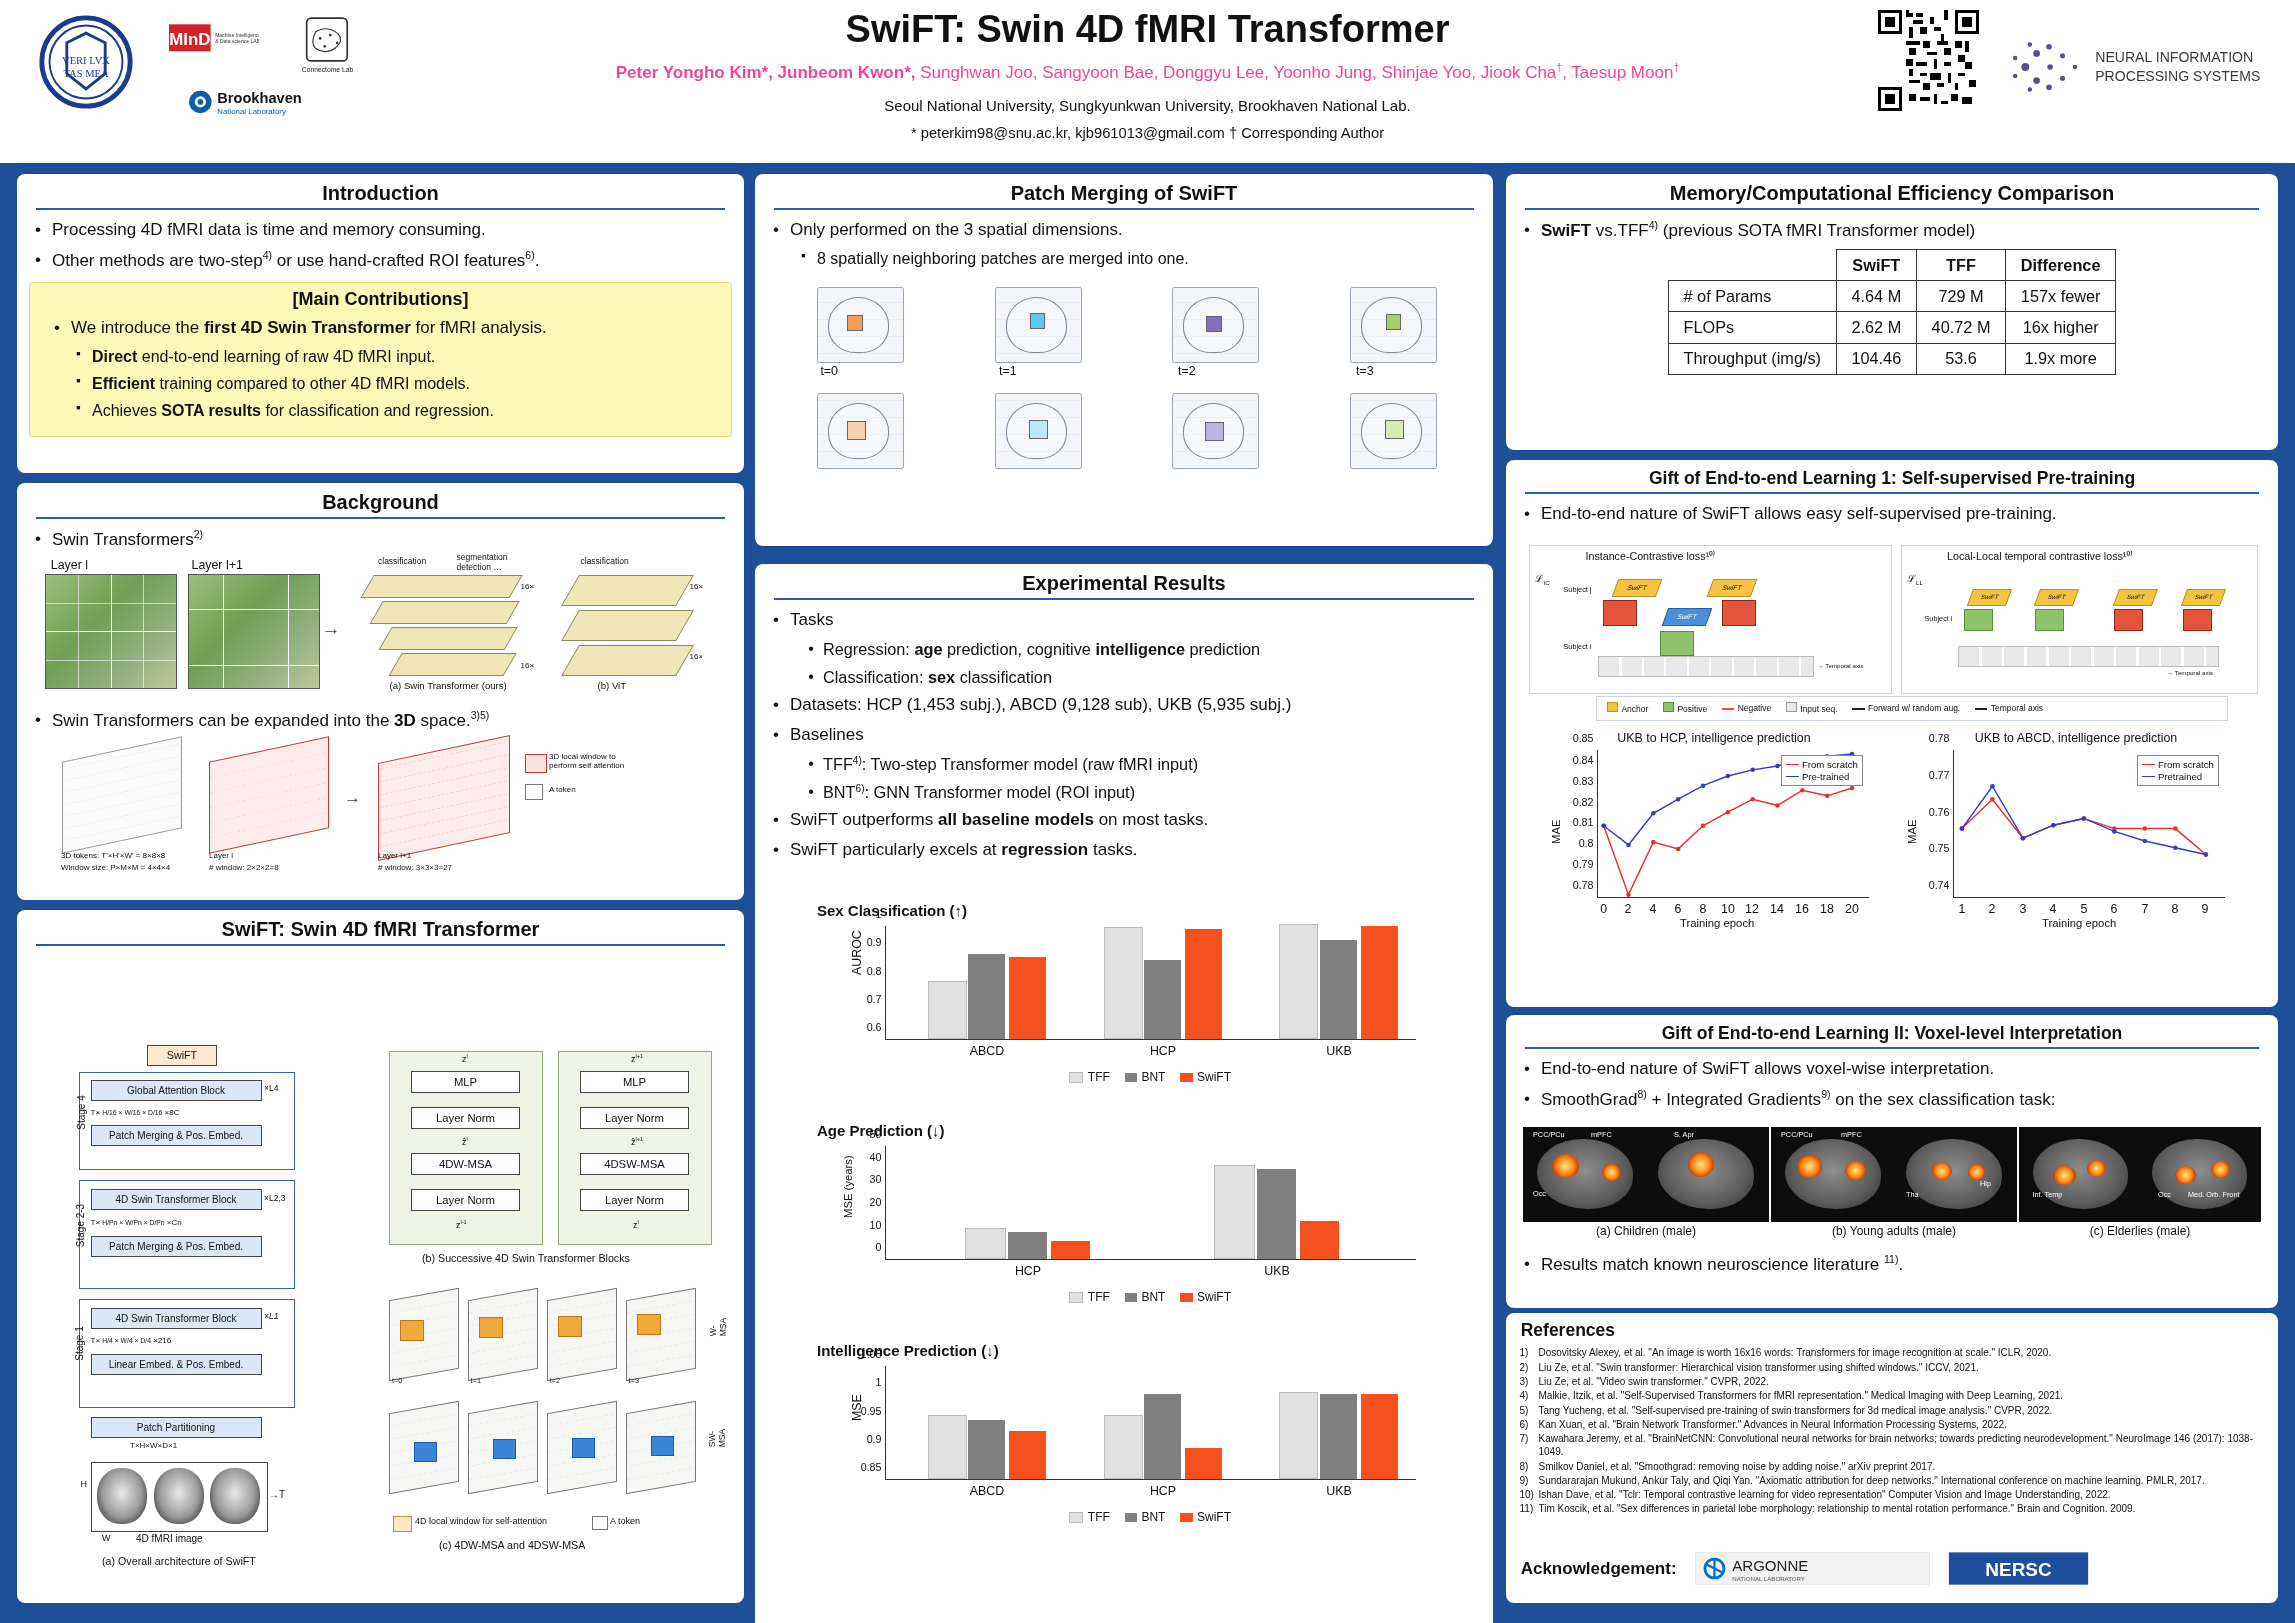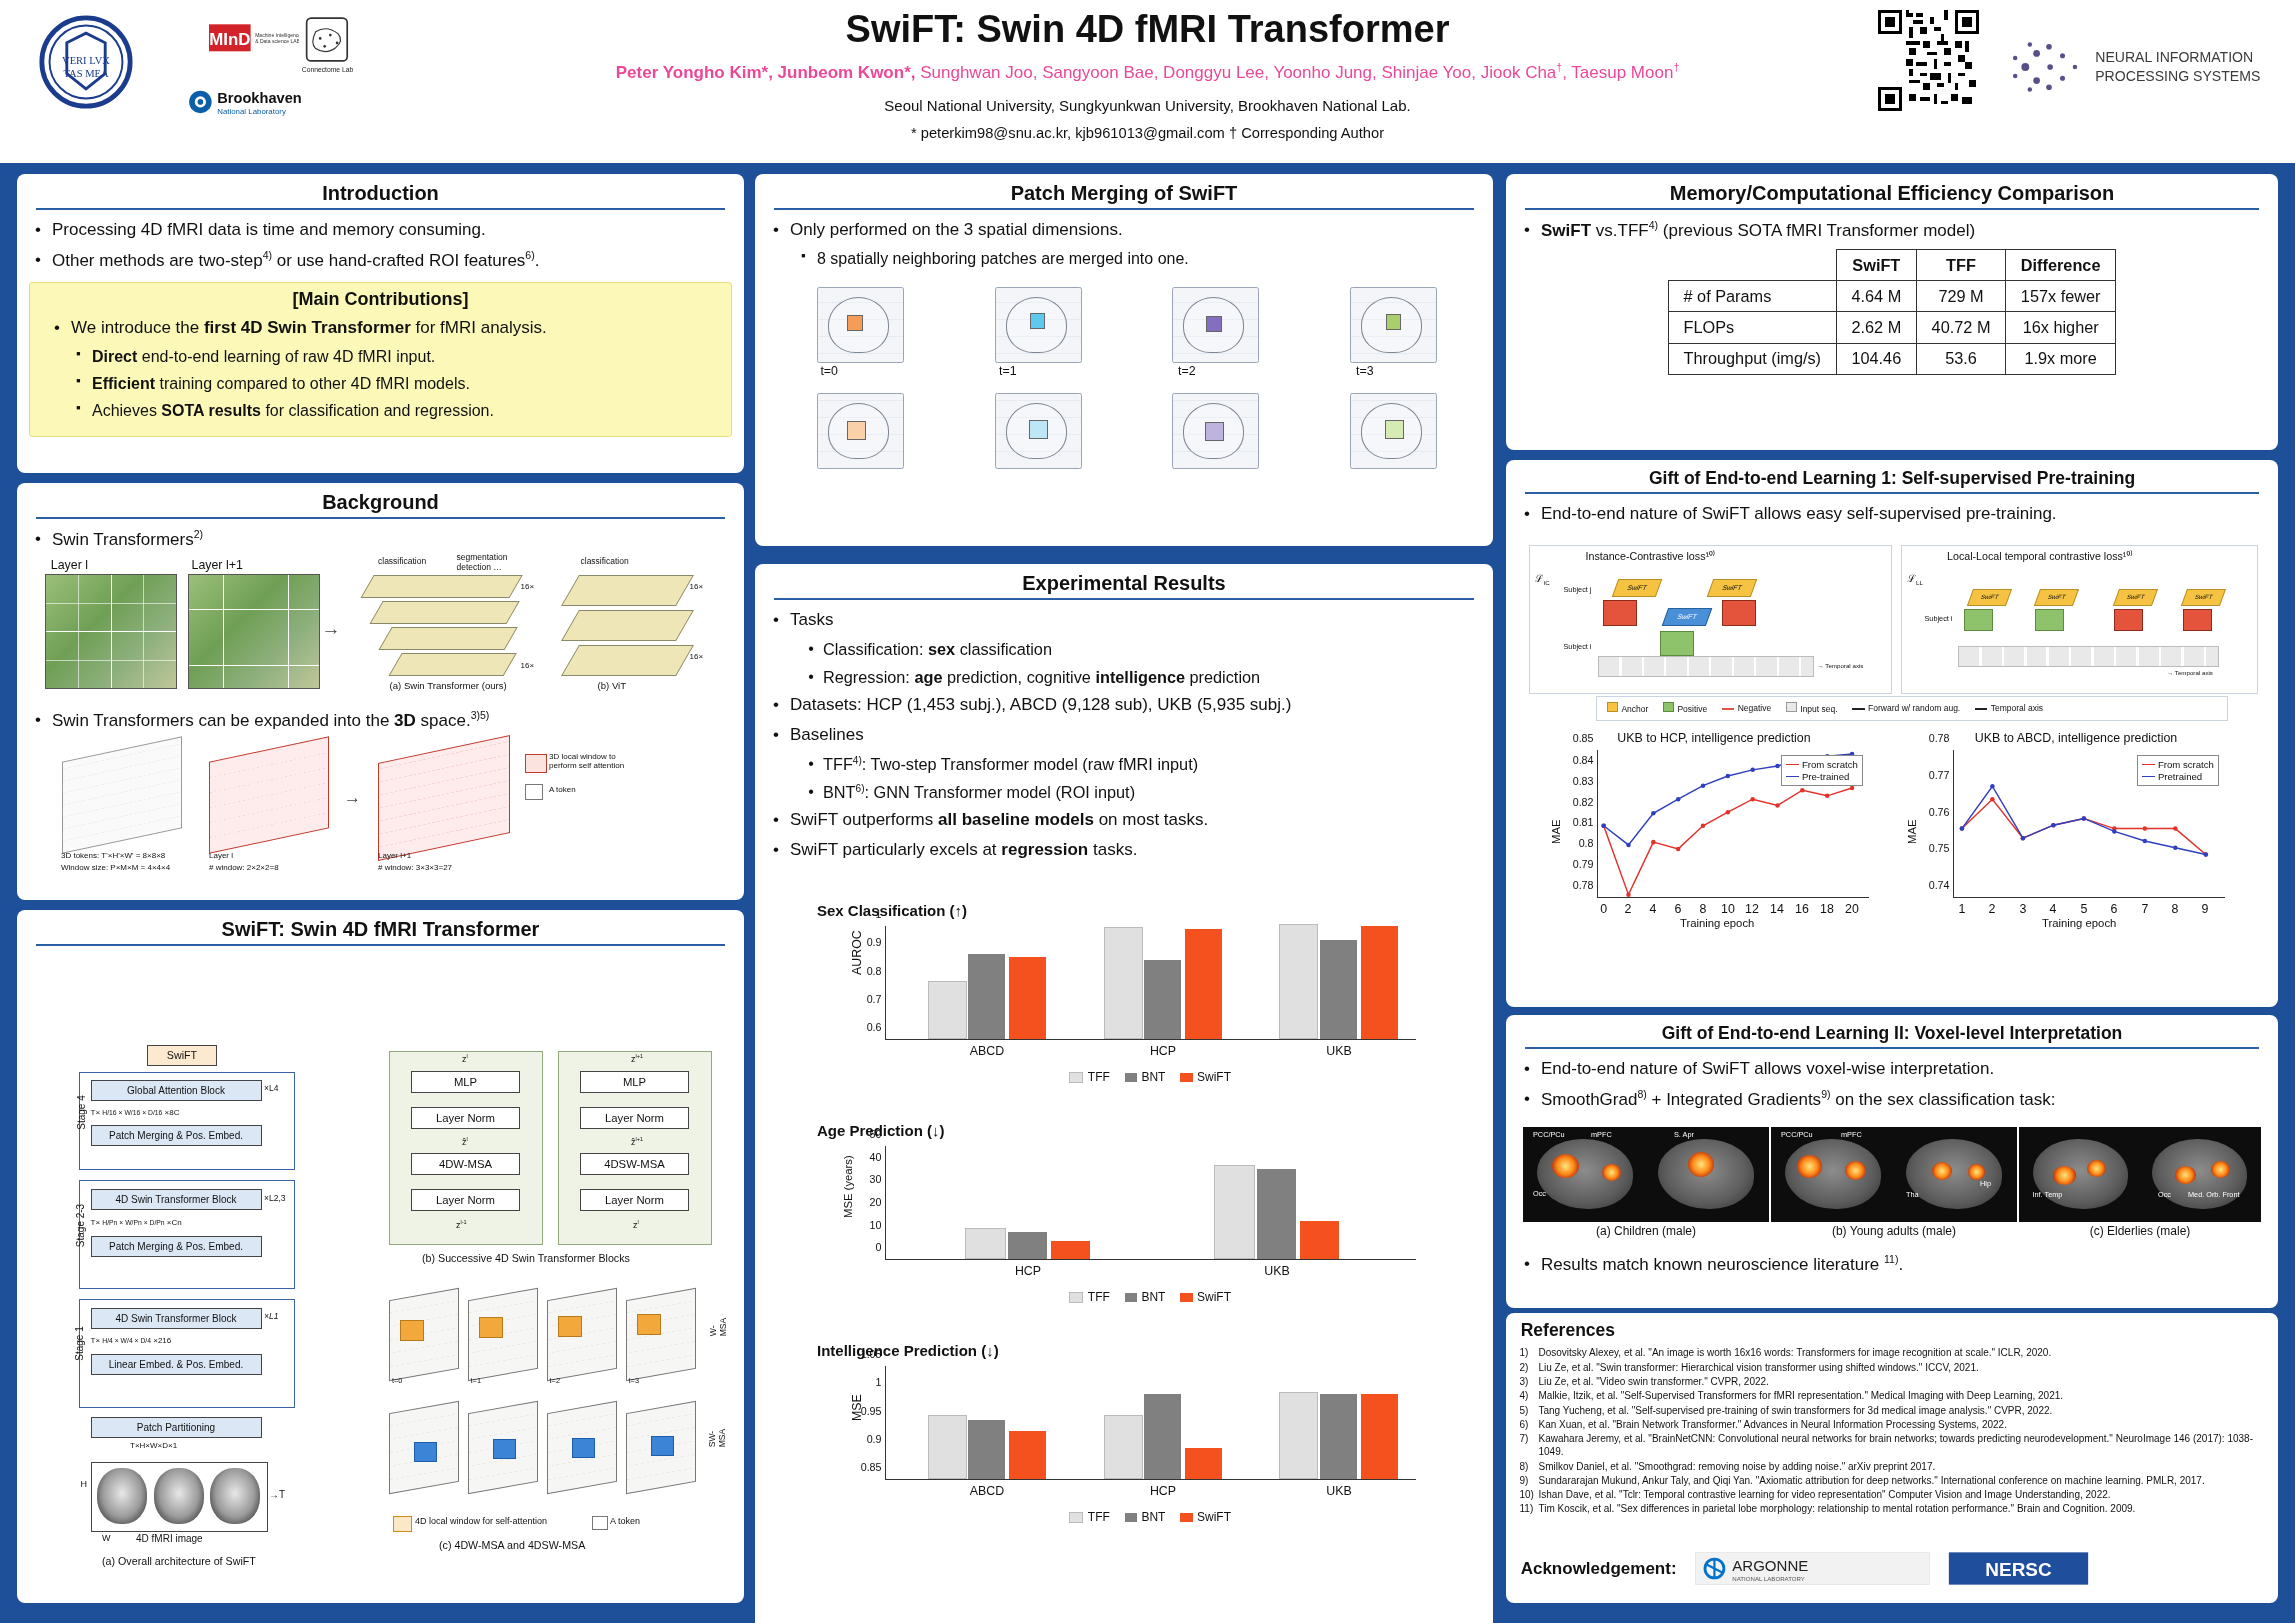--- a/index.html
+++ b/index.html
@@ -16,21 +16,21 @@
   .title{
     position:absolute;left:0;top:8px;width:2295px;text-align:center;
     font-size:38px;font-weight:bold;letter-spacing:0px;color:#111;
   }
   .authors{position:absolute;left:0;top:61px;width:2295px;text-align:center;font-size:17px;color:#ec4899;}
   .authors b{font-weight:bold;}
   .affil{position:absolute;left:0;top:97px;width:2295px;text-align:center;font-size:15px;color:#111;}
   .emails{position:absolute;left:0;top:125px;width:2295px;text-align:center;font-size:14.7px;color:#111;}
 
   .logo-snu{position:absolute;left:38px;top:13.5px;width:96px;height:96px;}
-  .logo-mind{position:absolute;left:169px;top:22.5px;width:90px;height:51px;margin-left:40px;}
+  .logo-mind{position:absolute;left:169px;top:22.5px;width:90px;height:51px;}
   .logo-conn{position:absolute;left:285px;top:17px;width:85px;height:62px;}
   .logo-bnl{position:absolute;left:180px;top:85px;width:169px;height:45px;}
   .qr{position:absolute;right:316px;top:10px;width:101px;height:101px;}
   .neurips{position:absolute;right:34px;top:33px;width:265px;height:68px;}
 
   
   .card{
     position:absolute;background:#ffffff;border-radius:8px;
     box-shadow:0 0 0 0.6px rgba(0,0,0,.05);
   }
@@ -468,22 +468,22 @@
     </div>
   </div>
 
   <div class="card" style="left:755px;top:564px;width:738px;height:1231px;">
     <h2>Experimental Results</h2>
     <div class="hr"></div>
     <ul class="b">
       <li>Tasks</li>
     </ul>
     <ul class="sub2" style="padding-left:68px;">
+      <li>Regression: <b>age</b> prediction, cognitive <b>intelligence</b> prediction</li>
       <li>Classification: <b>sex</b> classification</li>
-      <li>Regression: <b>age</b> prediction, cognitive <b>intelligence</b> prediction</li>
     </ul>
     <ul class="b">
       <li>Datasets: HCP (1,453 subj.), ABCD (9,128 sub), UKB (5,935 subj.)</li>
       <li>Baselines</li>
     </ul>
     <ul class="sub2" style="padding-left:68px;">
       <li>TFF<sup>4)</sup>: Two-step Transformer model (raw fMRI input)</li>
       <li>BNT<sup>6)</sup>: GNN Transformer model (ROI input)</li>
     </ul>
     <ul class="b">

